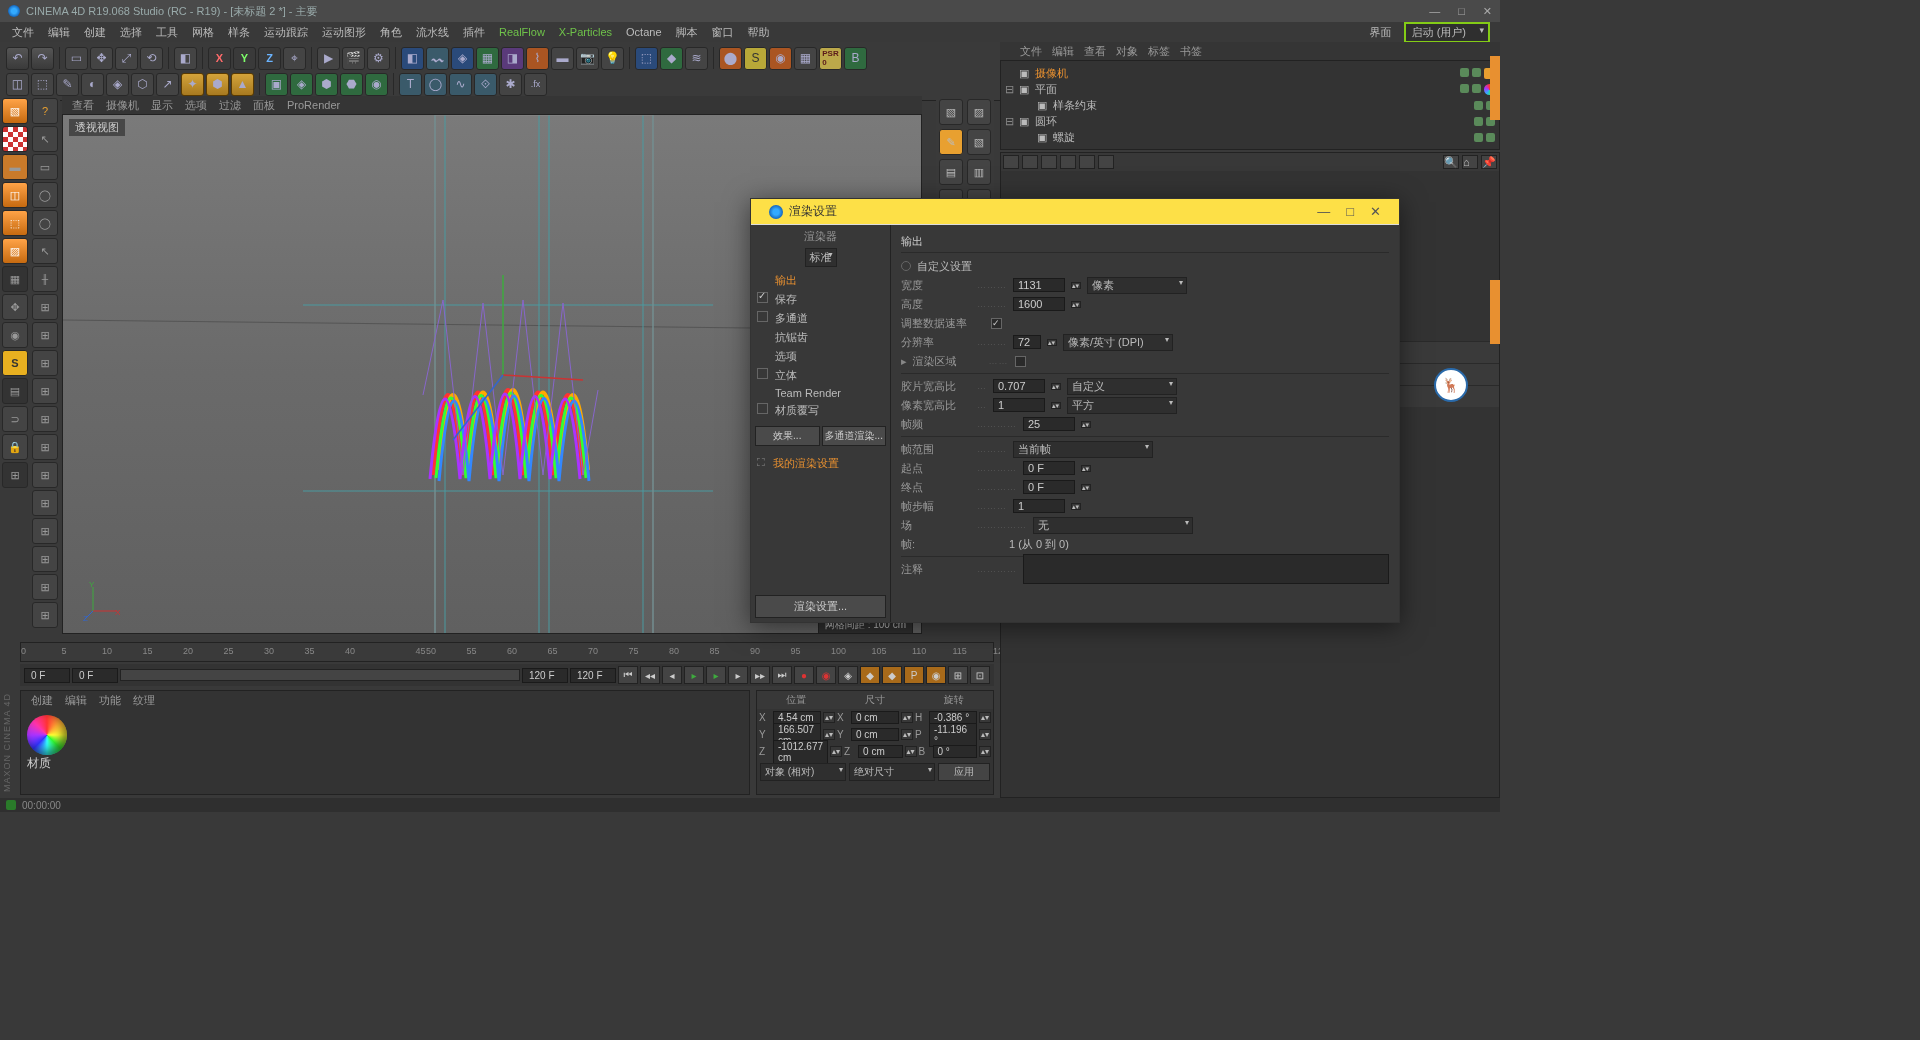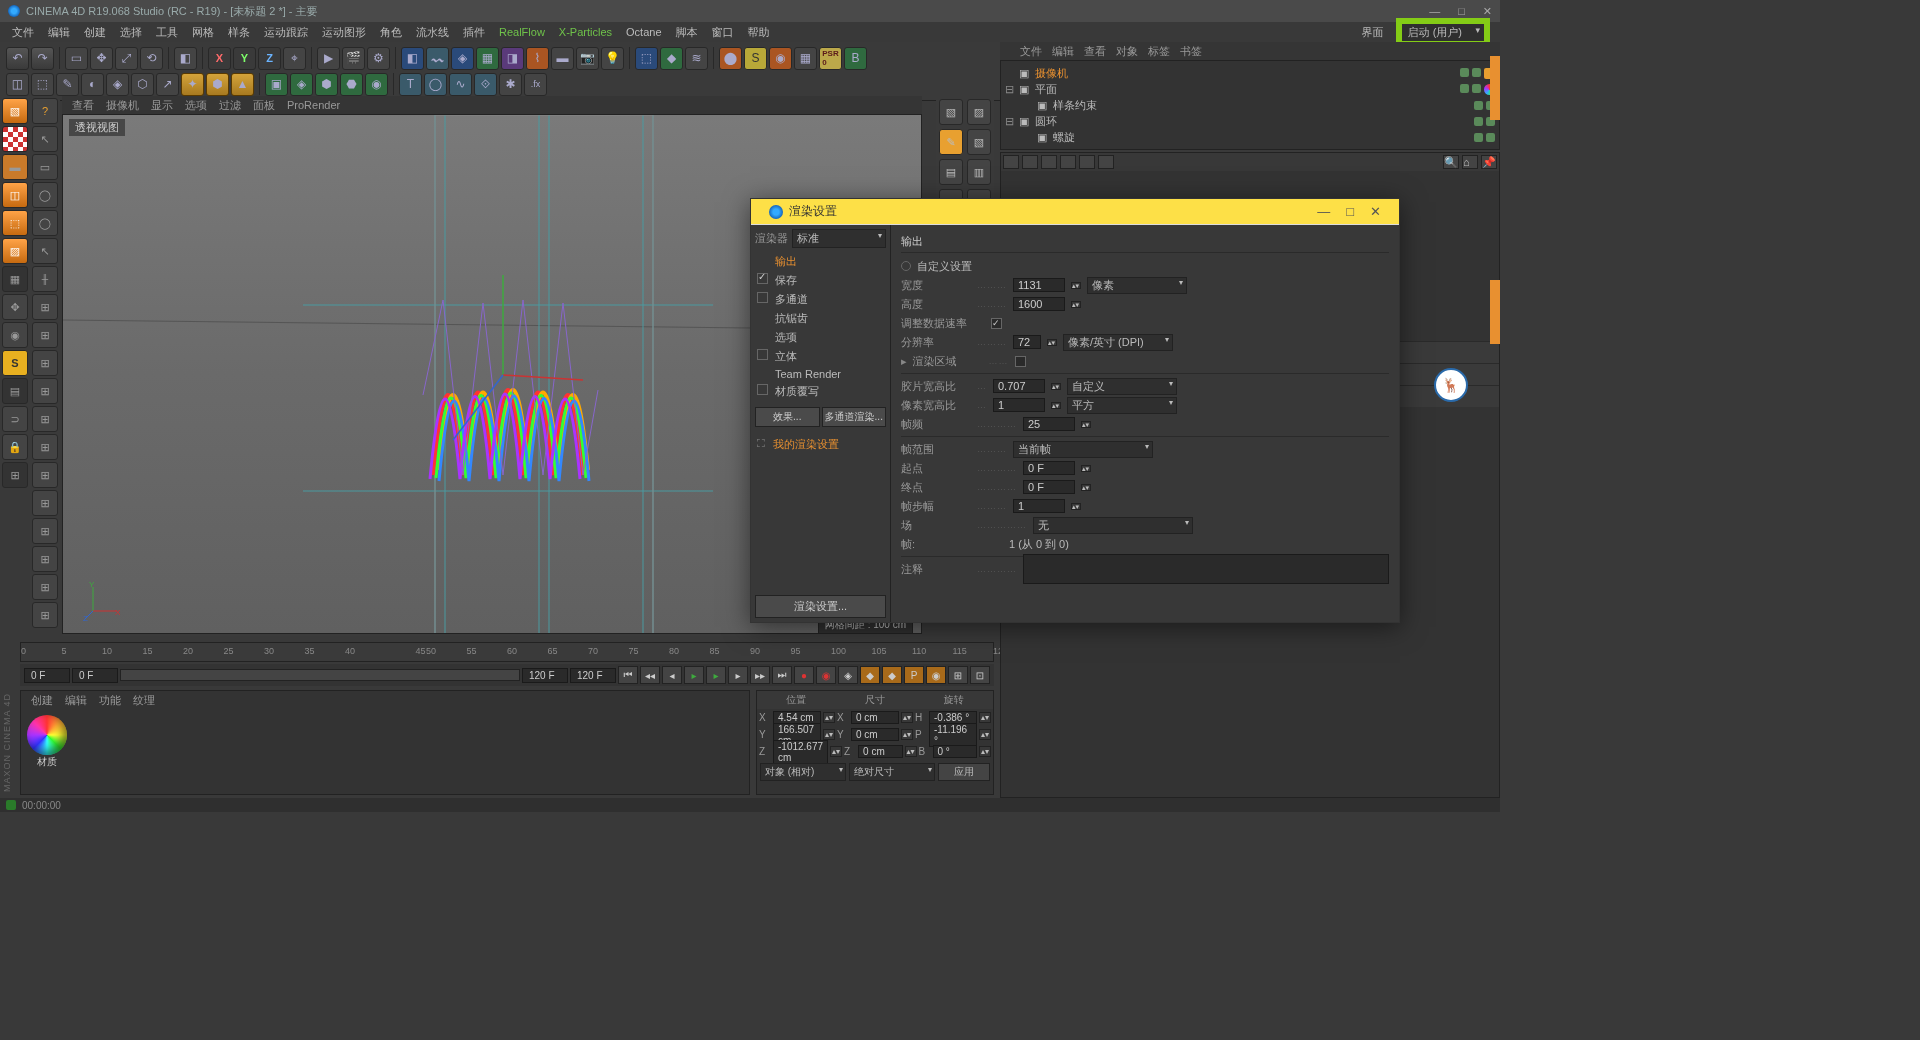--- a/index.html
+++ b/index.html
@@ -10,21 +10,21 @@
 .titlebar .title-icon { width: 12px; height: 12px; background: radial-gradient(circle, #3af 30%, #038 100%); border-radius: 50%; margin-right: 6px; }
 .titlebar .wincontrols { margin-left: auto; display: flex; gap: 18px; color: #aaa; }
 .titlebar .wincontrols span { cursor: pointer; }
 
 
 .menubar { height: 20px; background: #393939; display: flex; align-items: center; padding-left: 6px; gap: 2px; }
 .menubar span { padding: 2px 6px; color: #bbb; }
 .menubar .hl1 { color: #6fc24a; }
 .menubar .hl2 { color: #6fc24a; }
 .layout-label { margin-left: auto; margin-right: 4px; color: #999; }
-.layout-combo { background: #2f2f2f; border: 6px solid #84cc16; padding: 1px 22px 1px 6px; color: #bbb; position: relative; margin-right: 10px; }
+.layout-combo { background: #2f2f2f; border: 2px solid #84cc16; padding: 1px 22px 1px 6px; color: #bbb; position: relative; margin-right: 10px; }
 .layout-combo::after { content: "▾"; position: absolute; right: 4px; font-size: 9px; }
 
 
 .toolbar-rows { background: #3a3a3a; border-bottom: 1px solid #222; padding: 3px 6px; }
 .tool-row { display: flex; align-items: center; gap: 2px; height: 26px; }
 .toolbtn { width: 23px; height: 23px; background: #444; border: 1px solid #282828; border-radius: 3px; display: flex; align-items: center; justify-content: center; font-size: 12px; color: #aac; flex-shrink: 0; }
 .toolbtn.ico-undo { background: linear-gradient(#555,#3a3a3a); }
 .toolbtn.axis { background: #3a3a3a; color: #fff; font-weight: bold; font-size: 11px; }
 .toolbtn.axis.x { color: #ff6b6b; }
 .toolbtn.axis.y { color: #7fff6b; }
@@ -79,21 +79,21 @@
 .transport .tbtn{ width:20px;height:18px;background:#444;border:1px solid #222;display:flex;align-items:center;justify-content:center;color:#ccc;font-size:10px;}
 .transport .tbtn.play{color:#3eaa3e;}
 .transport .tbtn.rec{color:#d33;}
 .transport .tbtn.key{background:#a86a1a;}
 
 
 .materials { position:absolute; left:20px; top:690px; width: 730px; height:105px; background:#333; border:1px solid #222;}
 .materials .tabs{ height:18px; display:flex;gap:12px;padding-left:10px;align-items:center;color:#999;}
 .materials .content{ padding:6px; display:flex; gap:4px;}
 .mat-ball{ width:40px;height:40px;border-radius:50%;background: conic-gradient(#f33,#fa3,#ff3,#3f3,#3ff,#33f,#a3f,#f3a,#f33); box-shadow: inset -4px -4px 8px rgba(0,0,0,0.5);}
-.mat-label{ font-size:10px;color:#ccc;text-align:center;}
+.mat-label{ font-size:12px;color:#ccc;}
 
 
 .coords { position:absolute; left: 756px; top: 690px; width: 238px; height:105px; background:#333;border:1px solid #222;}
 .coords .hdr{display:flex;height:18px;background:#383838;}
 .coords .hdr span{flex:1;text-align:center;color:#999;font-size:10px;padding-top:2px;}
 .coord-row{display:flex;align-items:center;height:17px;gap:2px;padding:0 2px;}
 .coord-row .lab{width:12px;color:#999;font-size:10px;}
 .coord-row .val{flex:1;background:#2a2a2a;border:1px solid #1a1a1a;padding:0 4px;font-size:10px;color:#ccc;}
 .coord-row .btn{width:12px;background:#383838;border:1px solid #222;font-size:8px;text-align:center;}
 .coords .footer{display:flex;gap:3px;padding:3px;}
@@ -124,21 +124,21 @@
 .collapsible::before{content:"▸ ";color:#888;font-size:9px;}
 
 
 .dialog { position:absolute; left: 750px; top: 198px; width: 650px; height: 425px; background:#fff; box-shadow: 0 4px 24px rgba(0,0,0,0.5); border:1px solid #333; display:flex;flex-direction:column;}
 .dialog .dlg-title{height:26px;background:#fde047;display:flex;align-items:center;padding:0 18px;border-bottom:1px solid #ddd;}
 .dialog .dlg-title .ico{width:14px;height:14px;background:radial-gradient(circle,#3af 30%,#038 100%);border-radius:50%;margin-right:6px;}
 .dialog .dlg-title .txt{color:#333;font-size:12px;}
 .dialog .dlg-title .ctrls{margin-left:auto;display:flex;gap:16px;color:#555;font-size:13px;}
 .dialog .dlg-body{flex:1;display:flex;background:#3a3a3a;}
 .dlg-left{width:140px;background:#383838;border-right:1px solid #222;display:flex;flex-direction:column;padding:4px;}
-.dlg-left .renderer-row{display:flex;align-items:center;gap:4px;margin-bottom:4px;}
+.dlg-left .renderer-row{display:flex;align-items:center;gap:4px;margin-bottom:4px;flex-direction:column;}
 .dlg-left .lab{color:#999;font-size:11px;}
 .dlg-left .combo{flex:1;background:#2f2f2f;border:1px solid #222;padding:1px 4px;font-size:11px;position:relative;}
 .dlg-left .combo::after{content:"▾";position:absolute;right:3px;font-size:8px;}
 .dlg-left .item{padding:2px 2px 2px 20px;font-size:11px;color:#bbb;position:relative;}
 .dlg-left .item.active{color:#e89030;}
 .dlg-left .item .chk{position:absolute;left:2px;top:2px;width:11px;height:11px;border:1px solid #666;}
 .dlg-left .item .chk.on::after{content:"✓";position:absolute;left:0;top:-3px;font-size:10px;color:#ccc;}
 .dlg-left .btns{display:flex;gap:2px;margin-top:6px;}
 .dlg-left .btns .b{flex:1;background:#4a4a4a;border:1px solid #222;padding:2px;font-size:10px;text-align:center;color:#ccc;}
 .dlg-left .my{margin-top:8px;padding:2px 2px 2px 18px;color:#e89030;font-size:11px;position:relative;}

